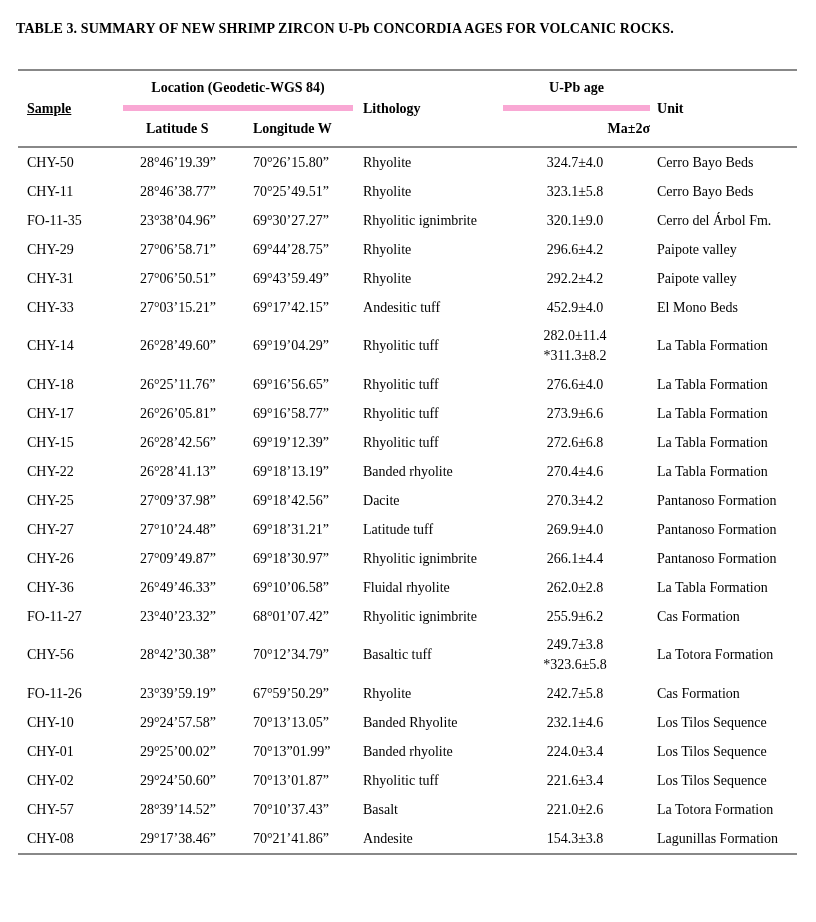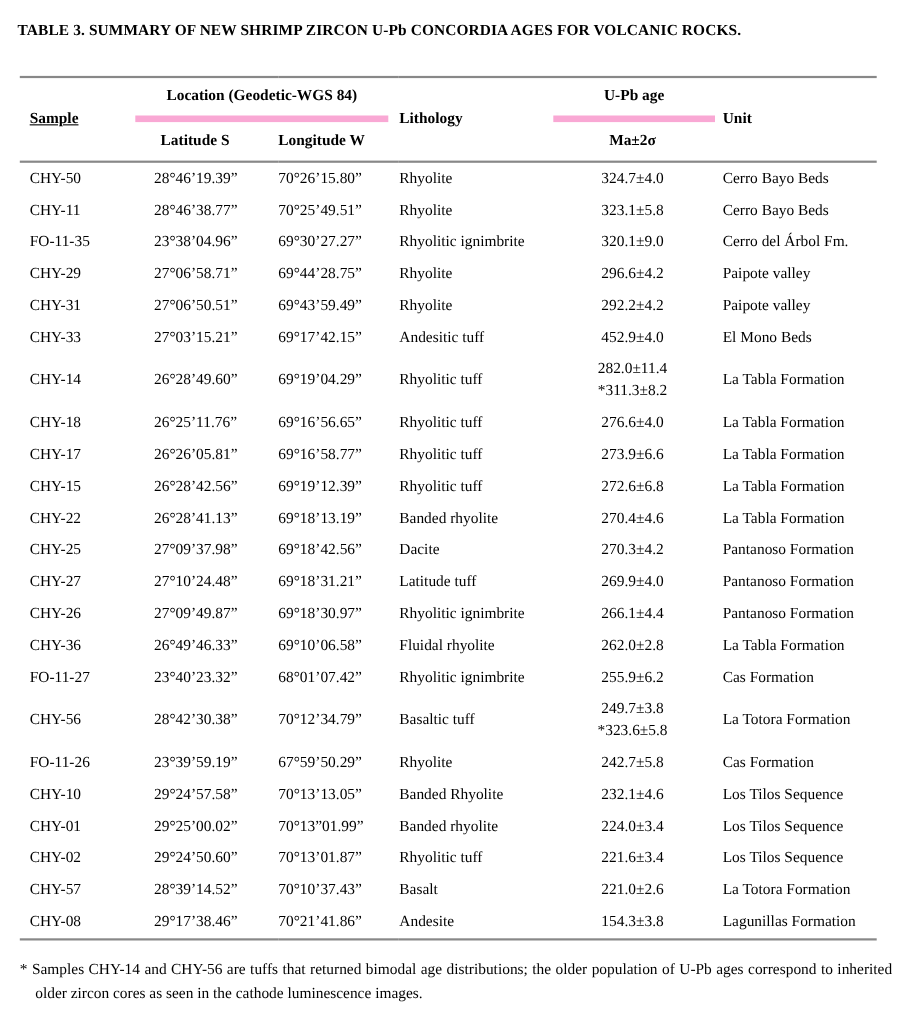--- a/index.html
+++ b/index.html
@@ -54,21 +54,21 @@
   }
   thead tr.hrow-a { height: 34px; }
   thead tr.hrow-b { height: 36px; }
   th.hb { border-bottom: 2px solid #888888; }
 
   th.th-sample { padding-left: 9px; text-decoration: underline; }
   th.th-lith   { padding-left: 1px; }
   th.th-unit   { padding-left: 7px; }
   th.th-lat    { padding-left: 6px; }
   th.th-lon    { padding-left: 0; }
-  th.th-ma     { text-align: center; }
+  th.th-ma     { text-align: right; }
 
   .spanner {
     height: 34px;
     display: flex;
     align-items: center;
     justify-content: center;
     border-bottom: 6px solid #f9a8d4;
     font-weight: bold;
   }
   .spanner-loc {
@@ -371,15 +371,14 @@
           <td class="td-lon">70°21’41.86”</td>
           <td class="td-lith">Andesite</td>
           <td class="td-age">
             <div>154.3±3.8</div>
           </td>
           <td class="td-unit">Lagunillas Formation</td>
         </tr>
       </tbody>
   </table>
 
-  <p class="footnote">* Samples CHY-14 and CHY-56 are tuffs that returned bimodal age distributions; the older population of U-Pb ages correspond to inherited older zircon cores as seen in the cathode luminescence images.</p>
 
 </div>
 
 </body></html>

